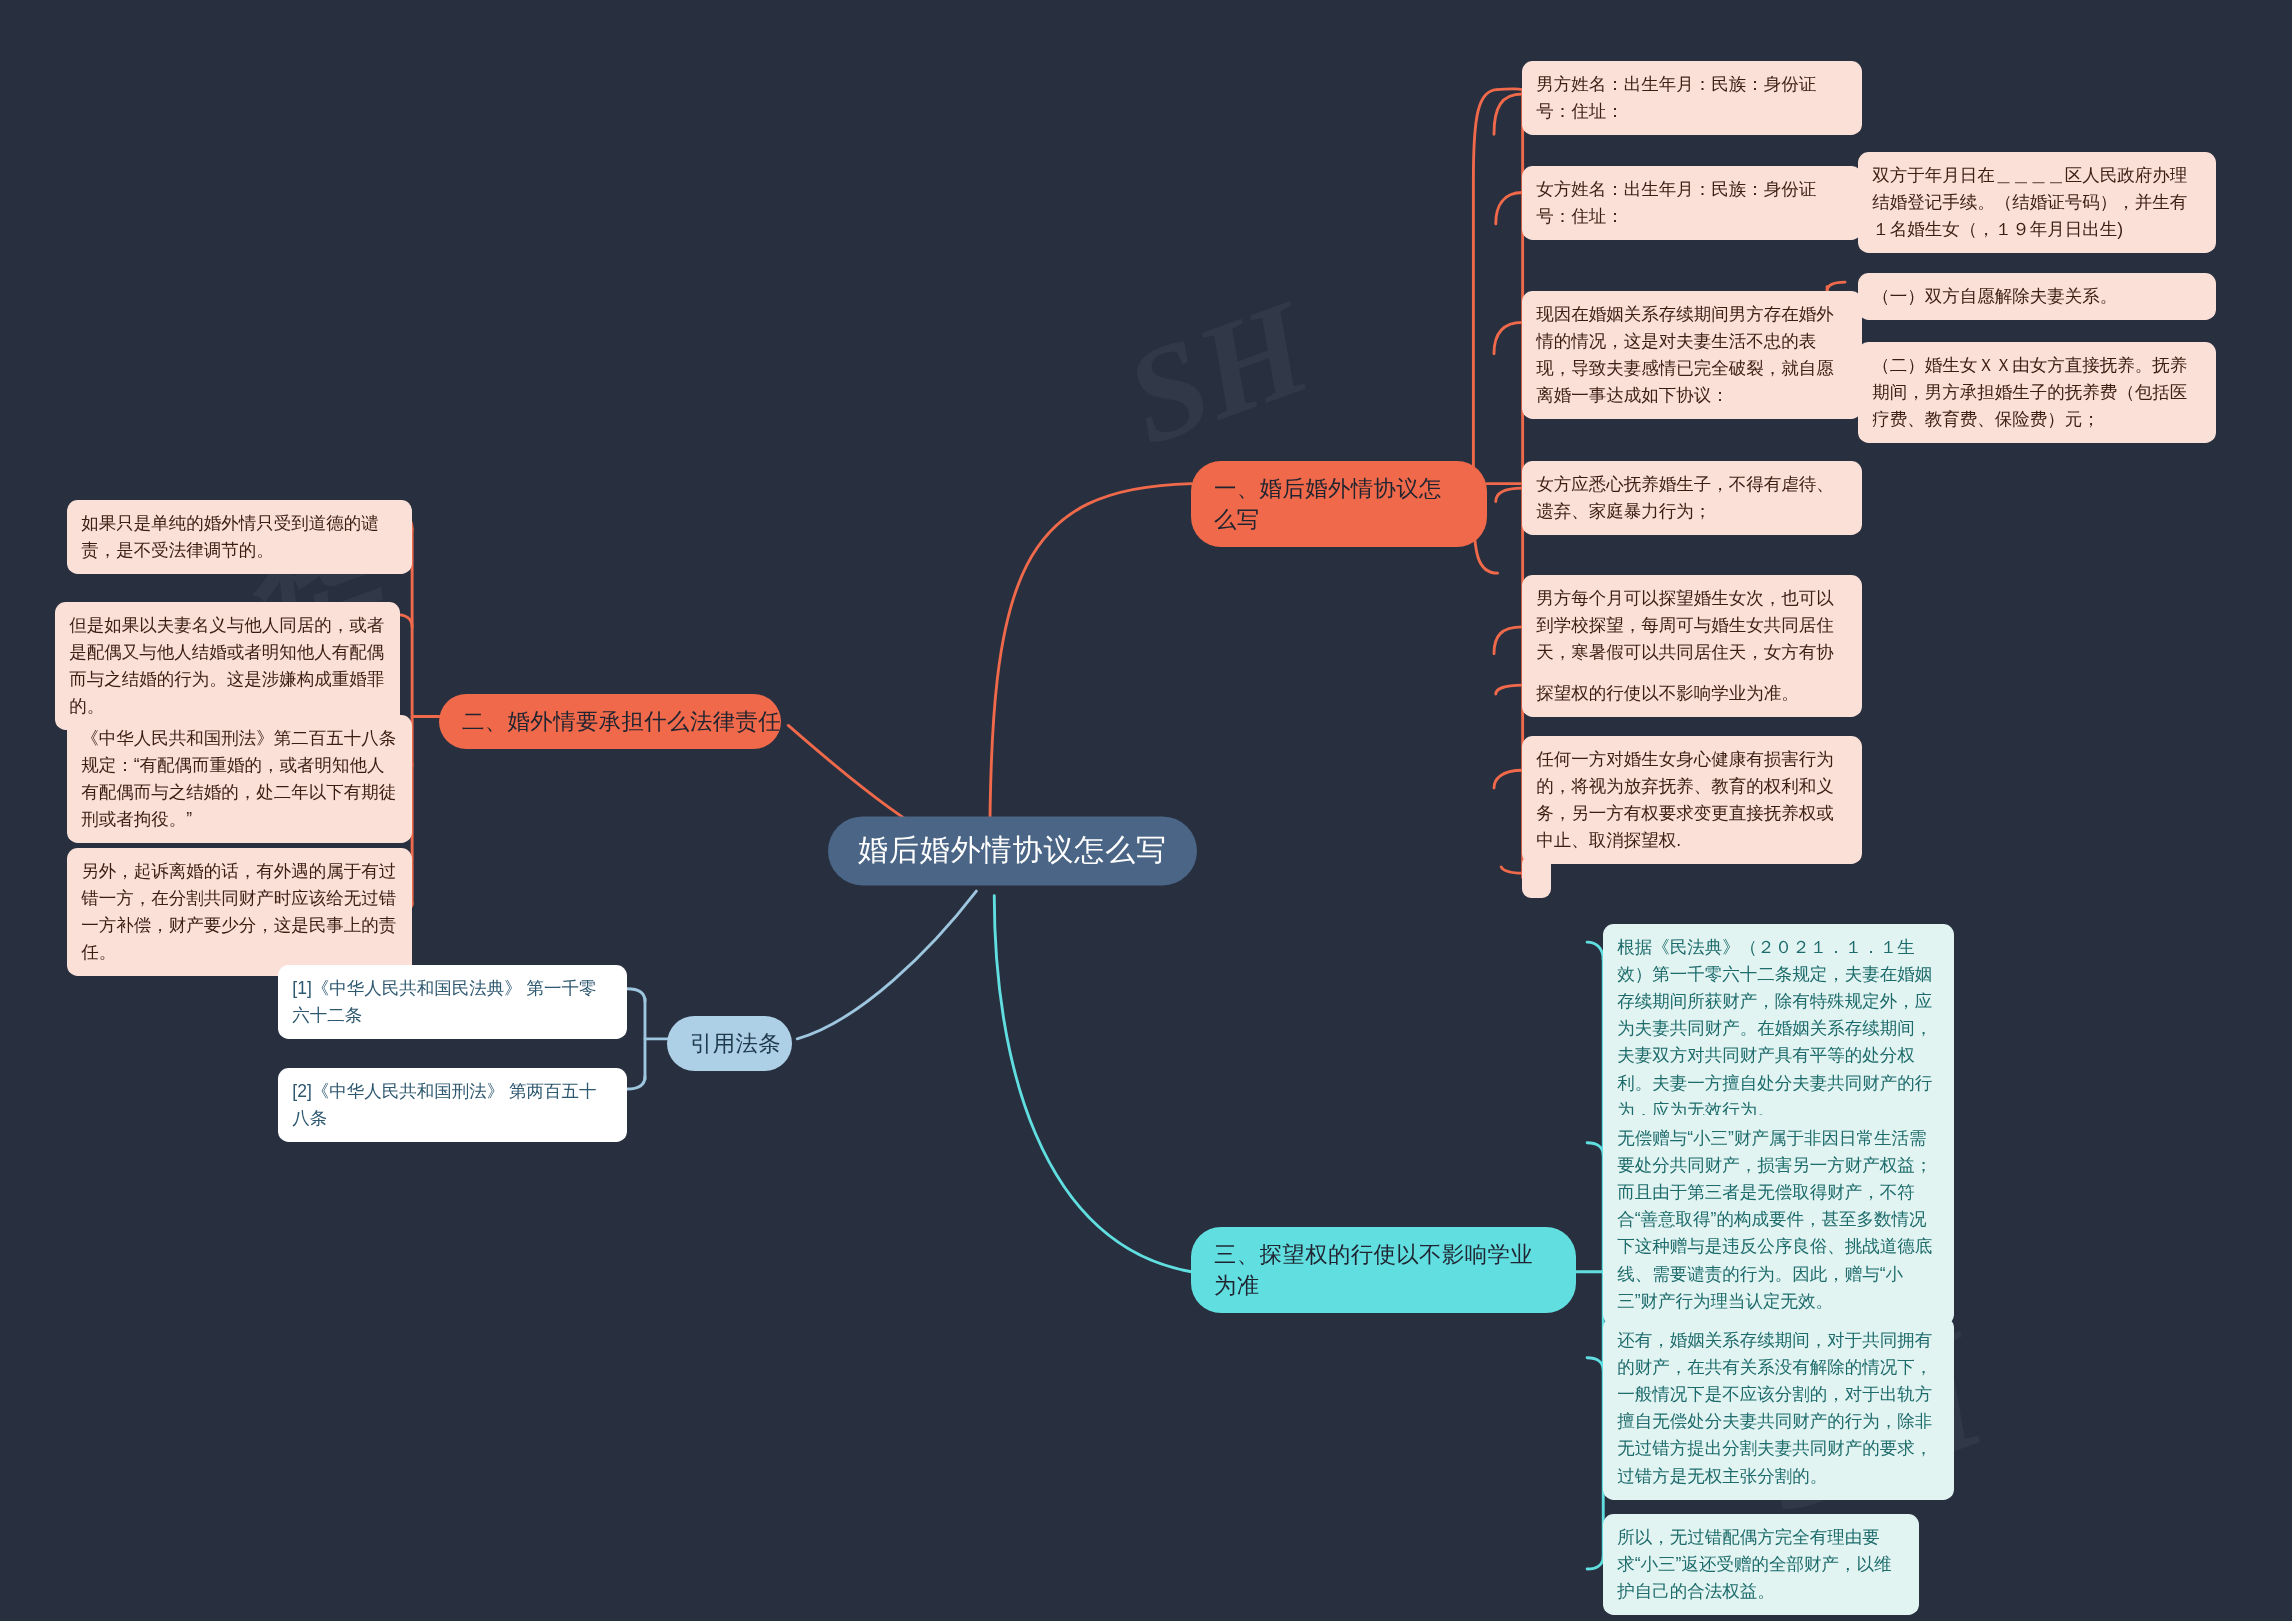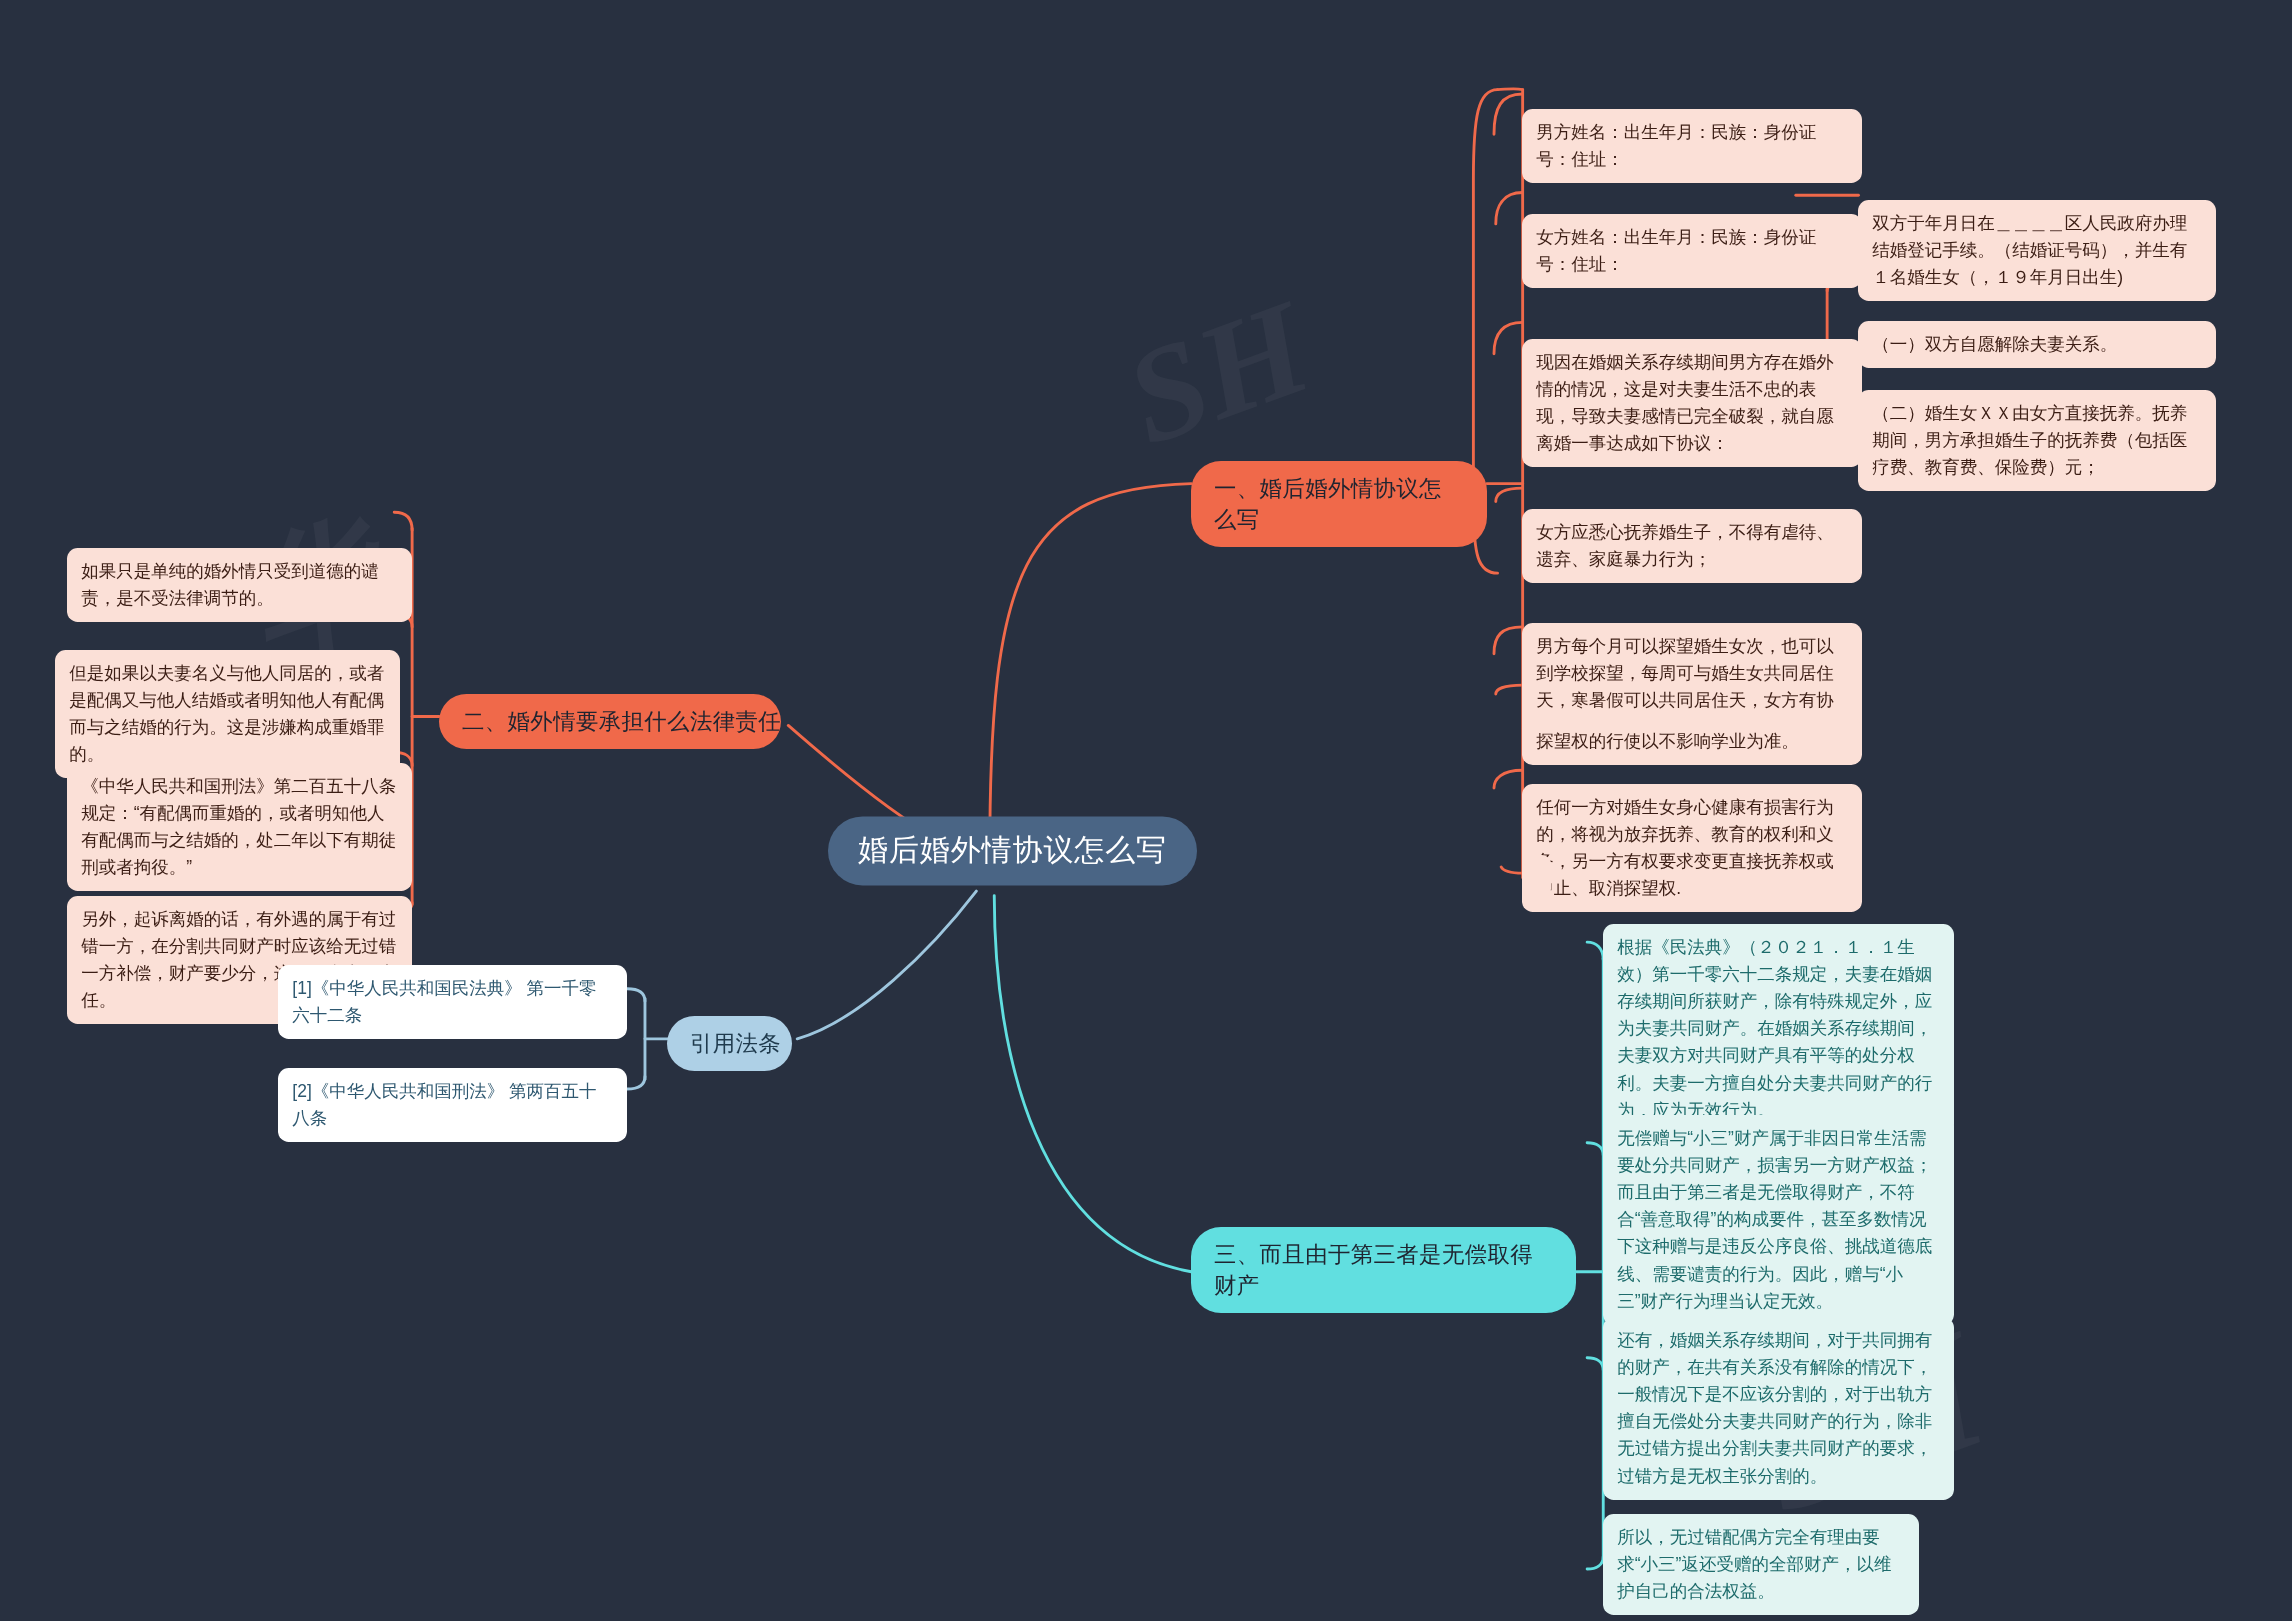--- a/index.html
+++ b/index.html
@@ -26,21 +26,21 @@
   }
   .topic-orange{background:#f0694a;}
   .topic-cyan{background:#61dfe0;}
   .topic-blue{background:#aed0e6;color:#1f3a4d;}
 
   
   .leaf{
     border-radius:10.7px;font-size:17.5px;line-height:1.55;
     padding:9.9px 14.3px;box-sizing:border-box;
   }
-  .leaf-peach{background:#fbe0d7;color:#3b1d14;margin-top:48px;}
+  .leaf-peach{background:#fbe0d7;color:#3b1d14;}
   .leaf-mint{background:#e2f4f2;color:#1d6b6b;}
   .leaf-white{background:#ffffff;color:#2e5870;}
   .leaf-empty{background:#fbe0d7;border-radius:9px;}
 
   
   .wm{position:absolute;color:rgba(255,255,255,0.045);
       font-size:134px;font-weight:bold;font-style:italic;
       font-family:"Liberation Serif",serif;pointer-events:none;
       transform:rotate(-20deg);user-select:none;}
 </style>
@@ -129,21 +129,21 @@
   <div class="node leaf leaf-peach" style="left:67px;top:500px;width:345px;">如果只是单纯的婚外情只受到道德的谴责，是不受法律调节的。</div>
   <div class="node leaf leaf-peach" style="left:55px;top:602px;width:345px;">但是如果以夫妻名义与他人同居的，或者是配偶又与他人结婚或者明知他人有配偶而与之结婚的行为。这是涉嫌构成重婚罪的。</div>
   <div class="node leaf leaf-peach" style="left:67px;top:715px;width:345px;">《中华人民共和国刑法》第二百五十八条规定：“有配偶而重婚的，或者明知他人有配偶而与之结婚的，处二年以下有期徒刑或者拘役。”</div>
   <div class="node leaf leaf-peach" style="left:67px;top:848px;width:345px;">另外，起诉离婚的话，有外遇的属于有过错一方，在分割共同财产时应该给无过错一方补偿，财产要少分，这是民事上的责任。</div>
 
   <div class="node topic topic-blue" style="left:667px;top:1016px;width:125px;text-align:center;white-space:nowrap;">引用法条</div>
 
   <div class="node leaf leaf-white" style="left:278px;top:965px;width:349px;">[1]《中华人民共和国民法典》 第一千零六十二条</div>
   <div class="node leaf leaf-white" style="left:278px;top:1068px;width:349px;">[2]《中华人民共和国刑法》 第两百五十八条</div>
 
-  <div class="node topic topic-cyan" style="left:1191px;top:1227px;width:385px;">三、而且由于第三者是无偿取得财产</div>
+  <div class="node topic topic-cyan" style="left:1191px;top:1227px;width:385px;">三、探望权的行使以不影响学业为准</div>
 
   <div class="node leaf leaf-mint" style="left:1603px;top:924px;width:351px;">根据《民法典》（２０２１．１．１生效）第一千零六十二条规定，夫妻在婚姻存续期间所获财产，除有特殊规定外，应为夫妻共同财产。在婚姻关系存续期间，夫妻双方对共同财产具有平等的处分权利。夫妻一方擅自处分夫妻共同财产的行为，应为无效行为。</div>
   <div class="node leaf leaf-mint" style="left:1603px;top:1317px;width:351px;">还有，婚姻关系存续期间，对于共同拥有的财产，在共有关系没有解除的情况下，一般情况下是不应该分割的，对于出轨方擅自无偿处分夫妻共同财产的行为，除非无过错方提出分割夫妻共同财产的要求，过错方是无权主张分割的。</div>
   <div class="node leaf leaf-mint" style="left:1603px;top:1115px;width:351px;">无偿赠与“小三”财产属于非因日常生活需要处分共同财产，损害另一方财产权益；而且由于第三者是无偿取得财产，不符合“善意取得”的构成要件，甚至多数情况下这种赠与是违反公序良俗、挑战道德底线、需要谴责的行为。因此，赠与“小三”财产行为理当认定无效。</div>
   <div class="node leaf leaf-mint" style="left:1603px;top:1514px;width:316px;">所以，无过错配偶方完全有理由要求“小三”返还受赠的全部财产，以维护自己的合法权益。</div>
 
 </div>
 
 
 </body></html>

